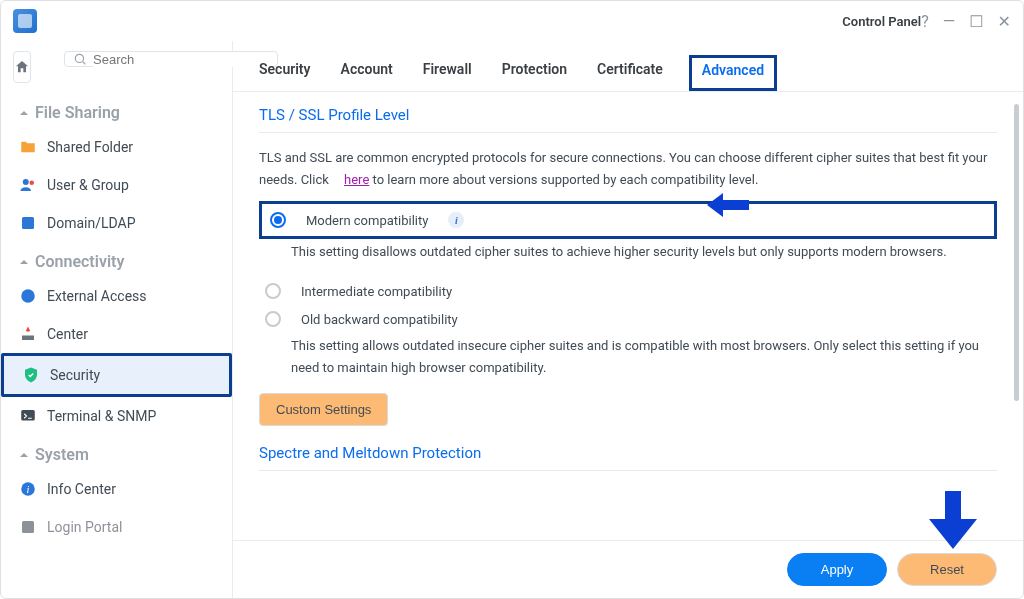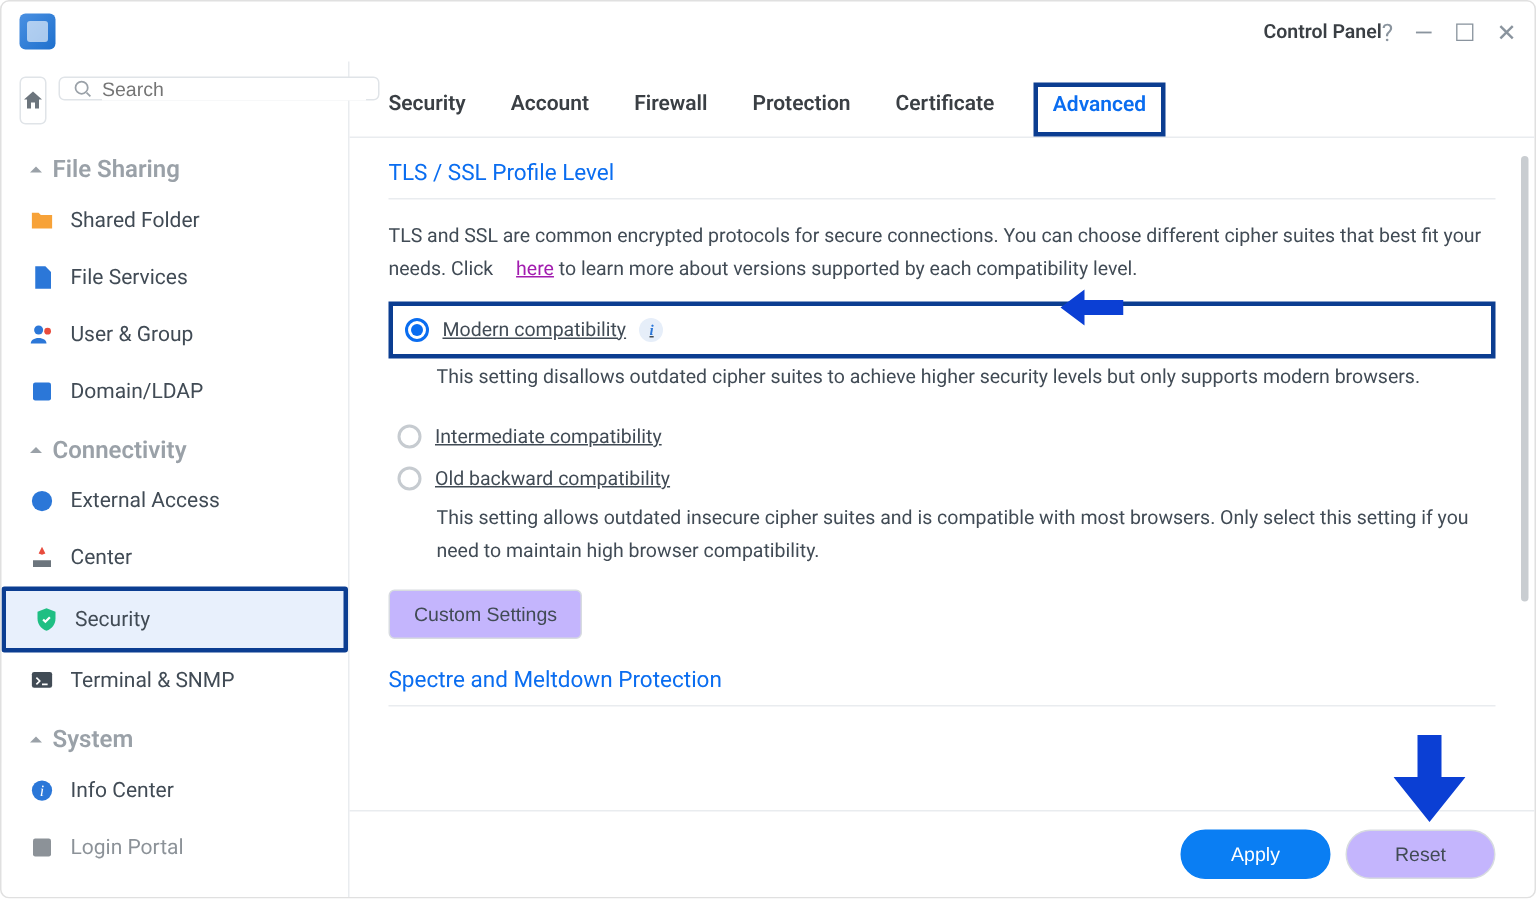--- a/index.html
+++ b/index.html
@@ -86,20 +86,21 @@
 }
 .search-box {
   flex: 1;
   height: 16px;
   border: 1px solid #e0e4e8;
   border-radius: 4px;
   display: flex;
   align-items: center;
   padding: 0 8px;
   color: #b0b6bc;
+  margin-left: 25px;
 }
 .search-box svg { margin-right: 6px; }
 .search-box input {
   border: none;
   outline: none;
   flex: 1;
   font-size: 13px;
   color: #6c757d;
 }
 .nav {
@@ -181,24 +182,23 @@
 }
 .desc {
   color: #414b55;
   line-height: 1.7;
   margin-bottom: 10px;
 }
 .desc a { color: #a21caf; text-decoration: underline; cursor: pointer; padding-left: 12px; }
 .radio-row {
   display: flex;
   align-items: center;
-  gap: 9px;
+  gap: 20px;
   padding: 6px 0;
   margin-left: 6px;
-  text-decoration: underline;
 }
 .radio-row.highlight {
   border: 3px solid #0b3d91;
   padding: 8px;
   margin-left: 0;
 }
 .radio {
   width: 16px; height: 16px;
   border: 2px solid #c6cbd0;
   border-radius: 50%;
@@ -226,21 +226,21 @@
   font-family: Georgia, serif;
 }
 .option-label { color: #414b55; }
 .option-desc {
   color: #414b55;
   line-height: 1.7;
   margin: 2px 0 14px 32px;
 }
 .btn {
   border: 1px solid #d7dbe0;
-  background: #c4b5fd;
+  background: #fdba74;
   color: #414b55;
   padding: 8px 16px;
   border-radius: 4px;
   font-size: 13px;
   cursor: pointer;
 }
 .btn-primary {
   background: #0a7ef3;
   border-color: #0a7ef3;
   color: #fff;
@@ -316,28 +316,20 @@
           <span class="icon-box">
               <svg width="18" height="18" viewBox="0 0 24 24" fill="#f7a238">
                 <path d="M3 5h6l2 2h10v12H3z"></path>
               </svg>
             </span>
           <span class="nav-label">Shared Folder</span>
         </div>
         <div class="nav-item">
           <span class="icon-box">
               <svg width="18" height="18" viewBox="0 0 24 24" fill="#2b77d8">
-                <path d="M6 2h9l5 5v15H6z"></path>
-              </svg>
-            </span>
-          <span class="nav-label">File Services</span>
-        </div>
-        <div class="nav-item">
-          <span class="icon-box">
-              <svg width="18" height="18" viewBox="0 0 24 24" fill="#2b77d8">
                 <circle cx="9" cy="8" r="4"></circle>
                 <circle cx="17" cy="9" r="3" fill="#e84c3d"></circle>
                 <path d="M2 20c0-3 3-5 7-5s7 2 7 5z"></path>
               </svg>
             </span>
           <span class="nav-label">User &amp; Group</span>
         </div>
         <div class="nav-item">
           <span class="icon-box">
               <svg width="18" height="18" viewBox="0 0 24 24" fill="#2b77d8">

